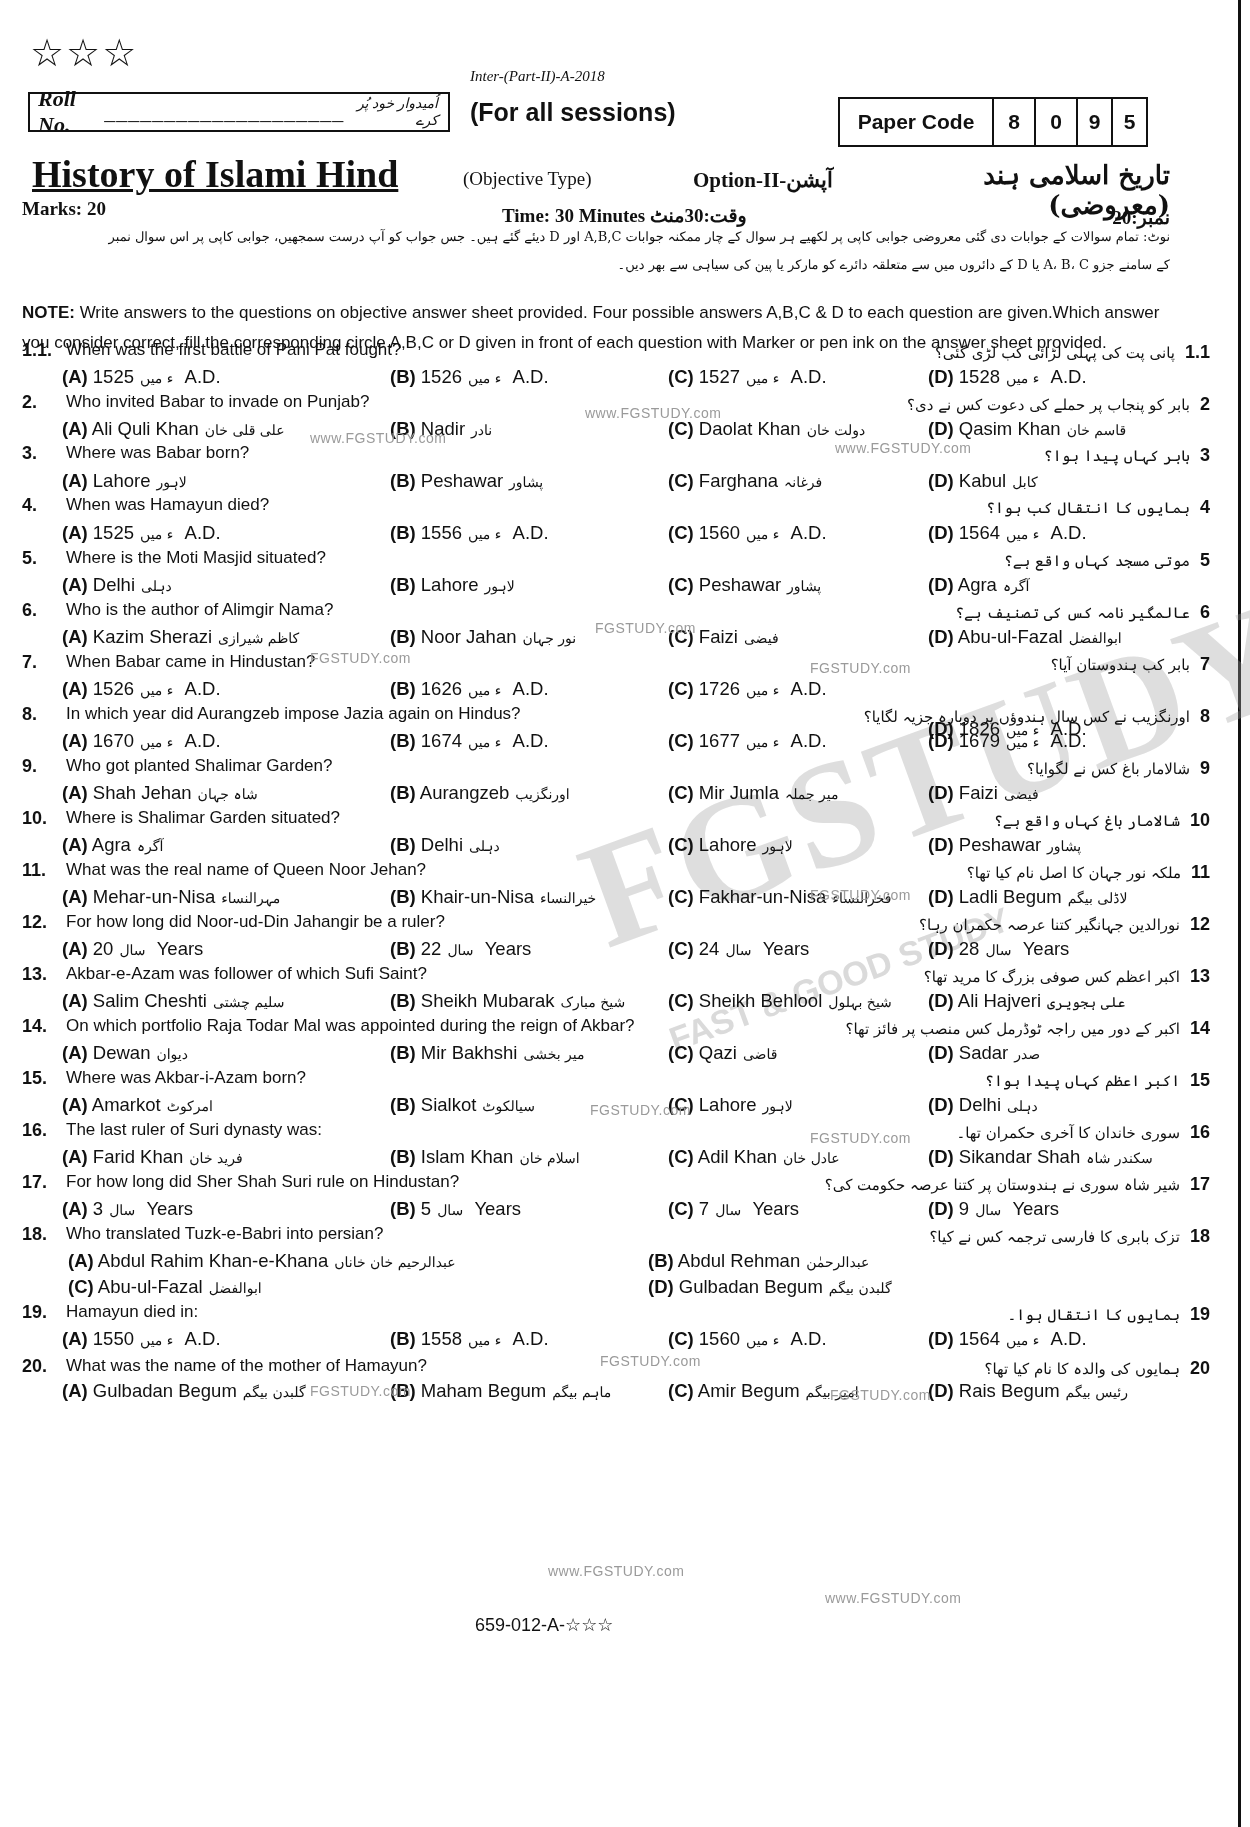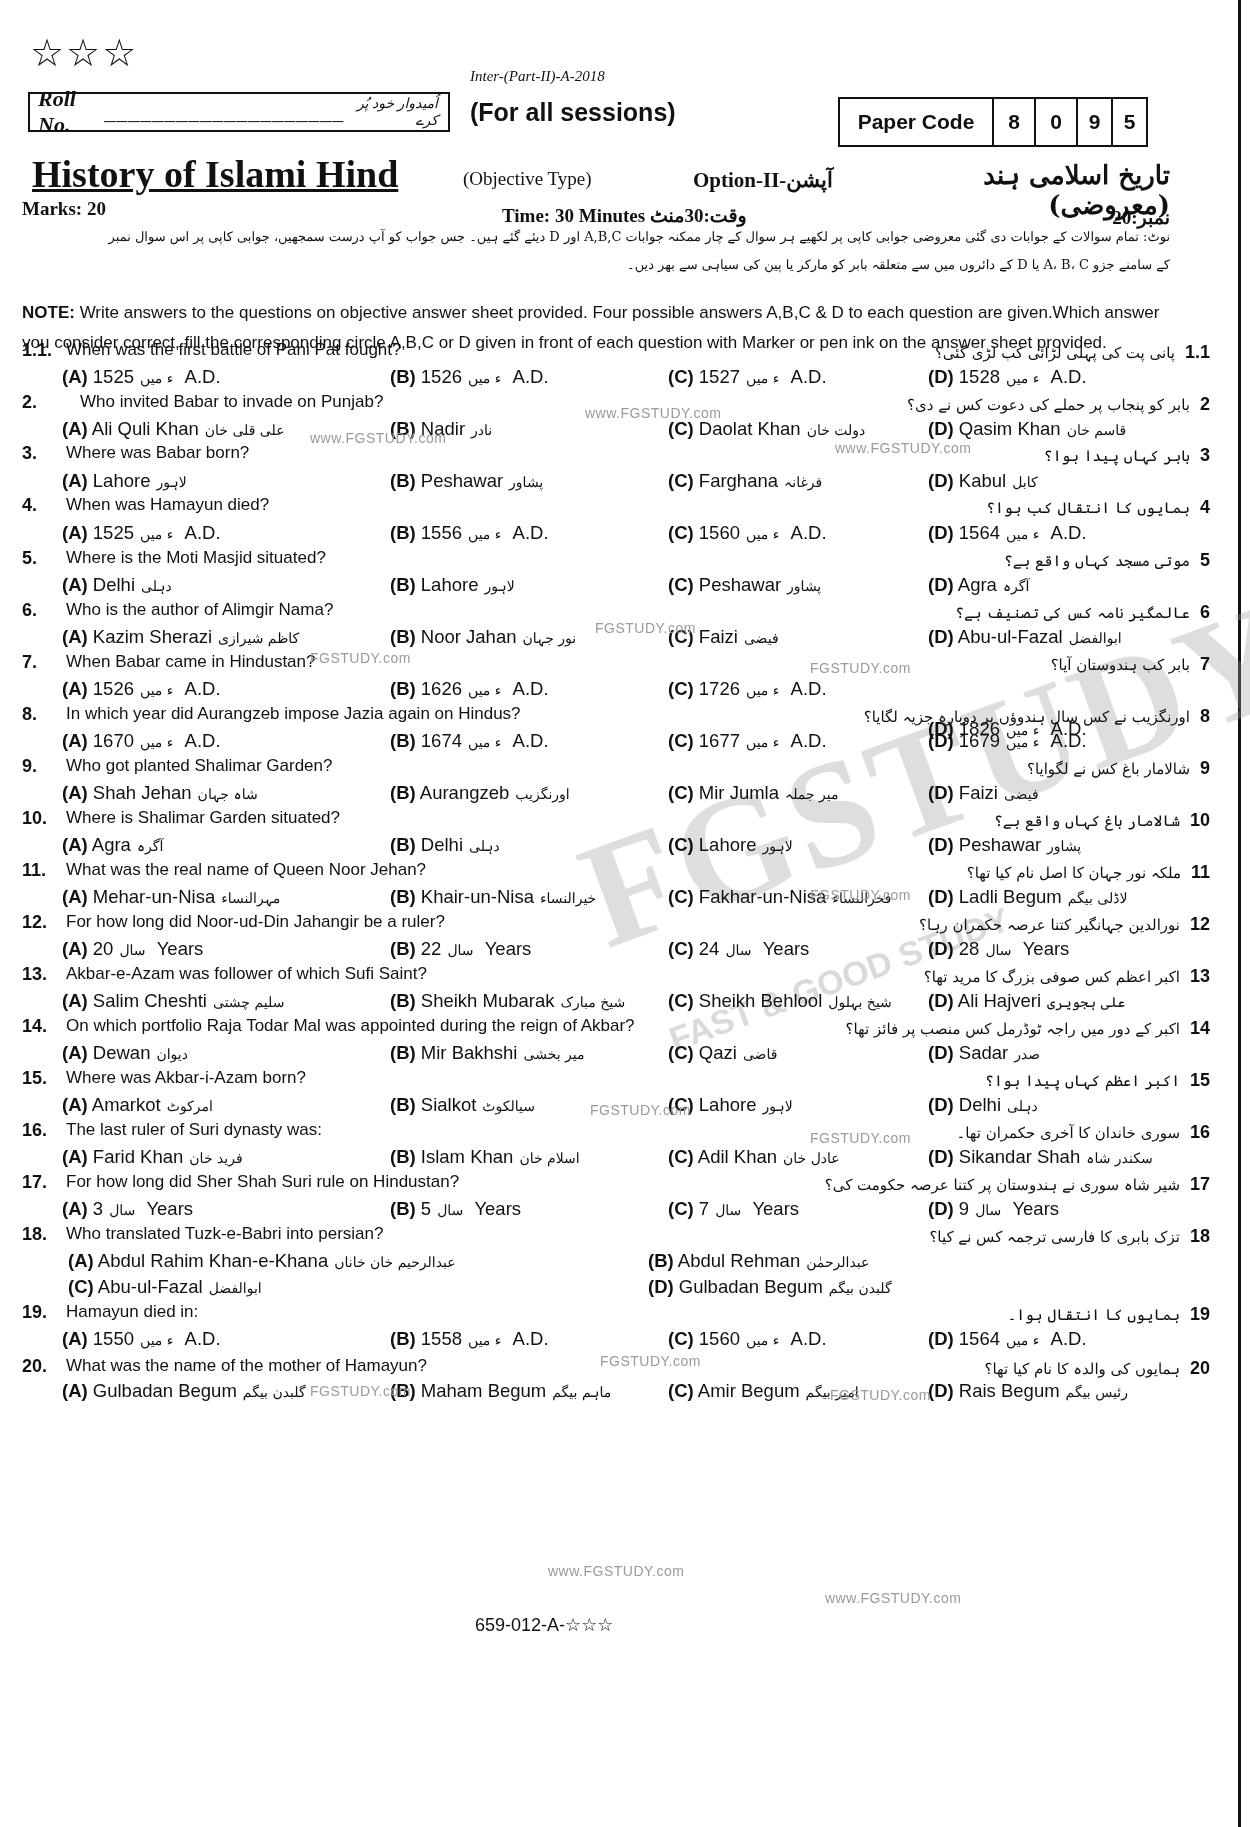--- a/index.html
+++ b/index.html
@@ -80,36 +80,36 @@
 
 <div class="abs title">History of Islami Hind</div>
 <div class="abs subtype">(Objective Type)</div>
 <div class="abs option">Option-II-آپشن</div>
 <div class="abs urtitle">تاریخ اسلامی ہند  (معروضی)</div>
 <div class="abs marks">Marks: 20</div>
 <div class="abs time">Time: 30 Minutes  وقت:30منٹ</div>
 <div class="abs urmarks">نمبر:20</div>
 
 <div class="abs urnote" style="top:226px;">نوٹ: تمام سوالات کے جوابات دی گئی معروضی جوابی کاپی پر لکھیے ہر سوال کے چار ممکنہ جوابات A,B,C اور D دیئے گئے ہیں۔ جس جواب کو آپ درست سمجھیں، جوابی کاپی پر اس سوال نمبر</div>
-<div class="abs urnote" style="top:254px;">کے سامنے جزو A، B، C یا D کے دائروں میں سے متعلقہ بابر کو مارکر یا پین کی سیاہی سے بھر دیں۔</div>
+<div class="abs urnote" style="top:254px;">کے سامنے جزو A، B، C یا D کے دائروں میں سے متعلقہ دائرے کو مارکر یا پین کی سیاہی سے بھر دیں۔</div>
 <div class="abs note">
   <b>NOTE:</b>
   <span>Write answers to the questions on objective answer sheet provided. Four possible answers A,B,C &amp; D to each question are given.Which answer you consider correct, fill the corresponding circle A,B,C or D given in front of each question with Marker or pen ink on the answer sheet provided.</span>
 </div>
 
 <div id="qwrap">
     <div class="abs qn" style="left: 22px; top: 340px;">1.1.</div>
     <div class="abs q" style="left: 66px; top: 340px;">When was the first battle of Pani Pat fought?</div>
     <div class="abs uq" style="right: 40px; top: 342px;"><span class="uqn">1.1</span><span>پانی پت کی پہلی لڑائی کب لڑی گئی؟</span></div>
     <div class="abs opt" style="left: 62px; top: 366px;"><span class="lbl">(A)</span> <span class="u">ء میں</span><span>1525 A.D.</span></div>
     <div class="abs opt" style="left: 390px; top: 366px;"><span class="lbl">(B)</span> <span class="u">ء میں</span><span>1526 A.D.</span></div>
     <div class="abs opt" style="left: 668px; top: 366px;"><span class="lbl">(C)</span> <span class="u">ء میں</span><span>1527 A.D.</span></div>
     <div class="abs opt" style="left: 928px; top: 366px;"><span class="lbl">(D)</span> <span class="u">ء میں</span><span>1528 A.D.</span></div>
     <div class="abs qn" style="left: 22px; top: 392px;">2.</div>
-    <div class="abs q" style="left: 80px; top: 392px;">Who invited Babar to invade on Punjab?</div>
+    <div class="abs q" style="left: 66px; top: 392px;">Who invited Babar to invade on Punjab?</div>
     <div class="abs uq" style="right: 40px; top: 394px;"><span class="uqn">2</span><span>بابر کو پنجاب پر حملے کی دعوت کس نے دی؟</span></div>
     <div class="abs opt" style="left: 62px; top: 418px;"><span class="lbl">(A)</span> <span>Ali Quli Khan</span><span class="u">علی قلی خان</span></div>
     <div class="abs opt" style="left: 390px; top: 418px;"><span class="lbl">(B)</span> <span>Nadir</span><span class="u">نادر</span></div>
     <div class="abs opt" style="left: 668px; top: 418px;"><span class="lbl">(C)</span> <span>Daolat Khan</span><span class="u">دولت خان</span></div>
     <div class="abs opt" style="left: 928px; top: 418px;"><span class="lbl">(D)</span> <span>Qasim Khan</span><span class="u">قاسم خان</span></div>
     <div class="abs qn" style="left: 22px; top: 443px;">3.</div>
     <div class="abs q" style="left: 66px; top: 443px;">Where was Babar born?</div>
     <div class="abs uq" style="right: 40px; top: 445px;"><span class="uqn">3</span><span>بابر کہاں پیدا ہوا؟</span></div>
     <div class="abs opt" style="left: 62px; top: 470px;"><span class="lbl">(A)</span> <span>Lahore</span><span class="u">لاہور</span></div>
     <div class="abs opt" style="left: 390px; top: 470px;"><span class="lbl">(B)</span> <span>Peshawar</span><span class="u">پشاور</span></div>

